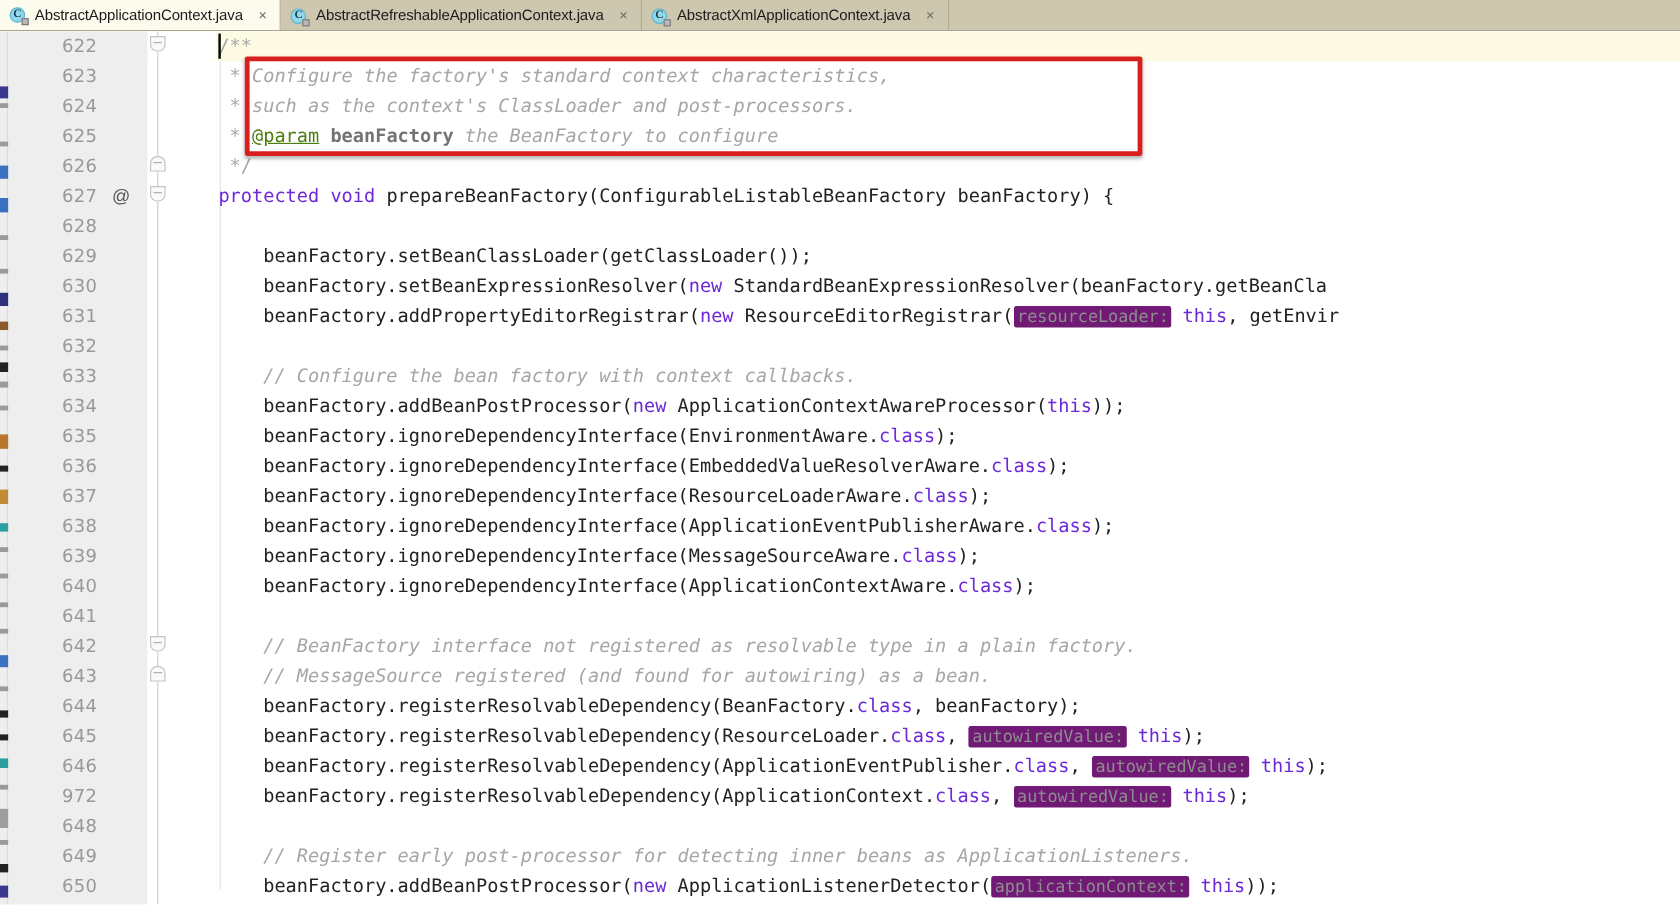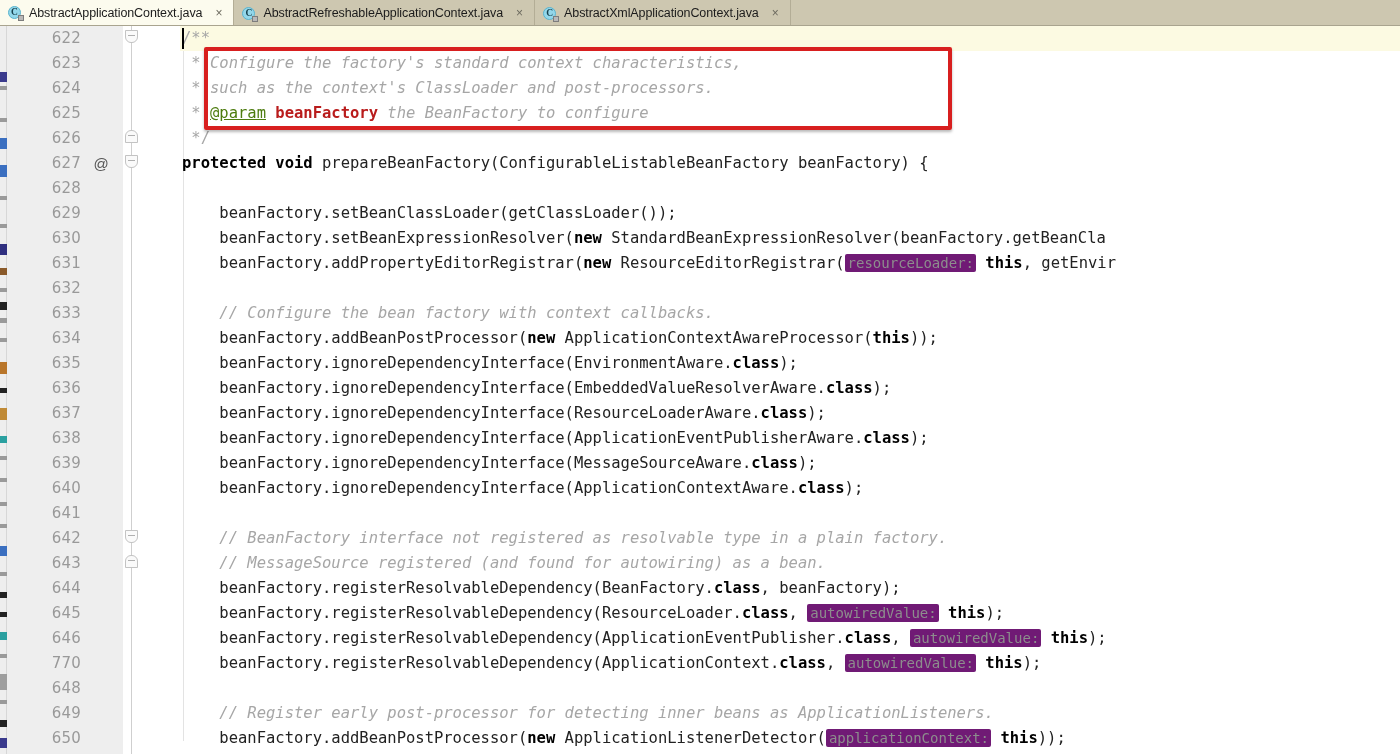--- a/index.html
+++ b/index.html
@@ -201,25 +201,25 @@
   }
 
   
   #caret {
     position: absolute;
     width: 2px; height: 21px;
     background: #000000;
   }
 
   
-  .kw   { color: #000000; font-weight: bold; }
+  .kw   { color: #6d28d9; font-weight: normal; }
   .cmt  { color: #a6a6a6; font-style: italic; }
   .jdoc { color: #a6a6a6; font-style: italic; }
   .jdoc-tag { color: #4d7c0f; text-decoration: underline; }
-  .jdoc-param { color: #b91c1c; font-weight: bold; font-style: normal; }
+  .jdoc-param { color: #737373; font-weight: bold; font-style: normal; }
   .jstar { color: #a6a6a6; }
   .hint {
     background: #701a75;
     color: #8d8d8d;
     border-radius: 2px;
     padding: 1px 2px 1px 3px;
     font-size: 14px;
   }
 
   
@@ -338,21 +338,21 @@
         <div class="lnum" style="top: 375px;">637</div>
         <div class="lnum" style="top: 400px;">638</div>
         <div class="lnum" style="top: 425px;">639</div>
         <div class="lnum" style="top: 450px;">640</div>
         <div class="lnum" style="top: 475px;">641</div>
         <div class="lnum" style="top: 500px;">642</div>
         <div class="lnum" style="top: 525px;">643</div>
         <div class="lnum" style="top: 550px;">644</div>
         <div class="lnum" style="top: 575px;">645</div>
         <div class="lnum" style="top: 600px;">646</div>
-        <div class="lnum" style="top: 625px;">770</div>
+        <div class="lnum" style="top: 625px;">972</div>
         <div class="lnum" style="top: 650px;">648</div>
         <div class="lnum" style="top: 675px;">649</div>
         <div class="lnum" style="top: 700px;">650</div>
         <div class="lnum" style="top: 725px;">651</div>
       </div>
     <div id="foldcol">
         <div class="foldmark" style="top: 4px;">
           <span class="bx down"></span>
           <span class="mn"></span>
         </div>

